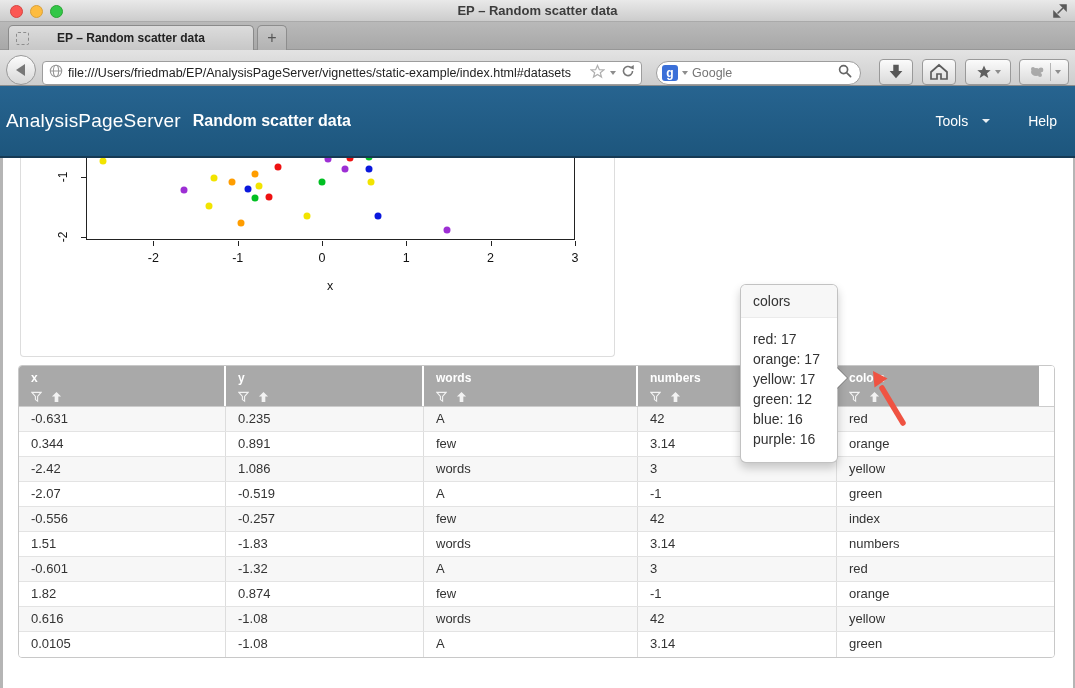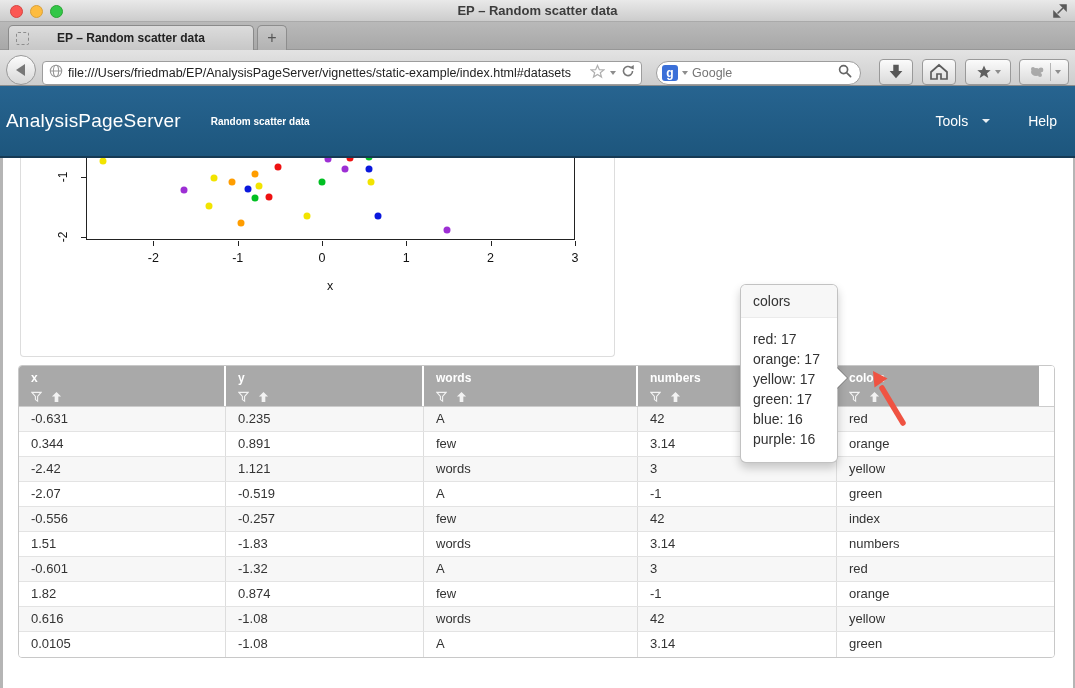--- a/index.html
+++ b/index.html
@@ -39,21 +39,21 @@
   .g-ic { width:16px; height:16px; border-radius:3px; background:#3a6fd8; color:#fff; font-size:12px; font-weight:bold; text-align:center; line-height:16px; flex:0 0 auto; }
   .caret { width:0; height:0; border-left:3.5px solid transparent; border-right:3.5px solid transparent; border-top:4.5px solid #8d8d8d; display:inline-block; }
   .chrome-btn { height:26px; border:1px solid #999; border-radius:4px; background:linear-gradient(#fbfbfb,#dadada);
     display:flex; align-items:center; justify-content:center; flex:0 0 auto; }
   .w34 { width:34px; } .w46 { width:46px; gap:3px; } .split { width:50px; margin-left:8px; }
   .split .divider { width:1px; height:18px; background:#b5b5b5; margin:0 4px; }
 
   
   .navbar { height:72px; background:linear-gradient(#276490,#1d567d); border-bottom:2px solid #163a54; display:flex; align-items:center; padding:0 18px 0 6px; }
   .brand { color:#fff; font-size:19px; letter-spacing:0.2px; }
-  .page-link { color:#fff; font-size:10px; font-weight:bold; margin-left:30px; }
+  .page-link { color:#fff; font-size:16px; font-weight:bold; margin-left:12px; }
   .nav-right { margin-left:auto; display:flex; align-items:center; gap:38px; }
   .nav-item { color:#fff; font-size:14px; display:flex; align-items:center; gap:14px; }
   .caret-w { width:0; height:0; border-left:4px solid transparent; border-right:4px solid transparent; border-top:4.5px solid #fff; opacity:.9; display:inline-block; }
 
   
   .content { position:relative; height:530px; background:#fff; overflow:hidden; }
   .edge { position:absolute; top:0; bottom:0; background:#b5b5b5; z-index:20; }
   .edge.l { left:0; width:3px; } .edge.r { right:0; width:2px; }
 
   
@@ -257,21 +257,21 @@
           <div class="dot" style="left: 425.764px; top: 72.8px; background: rgb(157, 47, 212);"></div>
         </div>
     </div>
 
     <div class="popover">
       <div class="popover-title">colors</div>
       <div class="popover-body" id="popover-body">
           <div class="popover-line">red: 17</div>
           <div class="popover-line">orange: 17</div>
           <div class="popover-line">yellow: 17</div>
-          <div class="popover-line">green: 17</div>
+          <div class="popover-line">green: 12</div>
           <div class="popover-line">blue: 16</div>
           <div class="popover-line">purple: 16</div>
         </div>
       <div class="pop-arrow-outer"></div>
       <div class="pop-arrow-inner"></div>
     </div>
 
     <svg class="red-arrow" width="60" height="70" viewBox="0 0 60 70">
       <line x1="48" y1="60" x2="27" y2="25" stroke="#ef5342" stroke-width="5.5" stroke-linecap="round"></line>
       <polygon points="18,8 32.5,15.5 19.5,24.5" fill="#ef5342"></polygon>
@@ -346,21 +346,21 @@
           </div>
           <div class="tr">
             <div class="td" style="width: 207px;">0.344</div>
             <div class="td" style="width: 198px;">0.891</div>
             <div class="td" style="width: 214px;">few</div>
             <div class="td" style="width: 199px;">3.14</div>
             <div class="td" style="width: 204px;">orange</div>
           </div>
           <div class="tr striped">
             <div class="td" style="width: 207px;">-2.42</div>
-            <div class="td" style="width: 198px;">1.121</div>
+            <div class="td" style="width: 198px;">1.086</div>
             <div class="td" style="width: 214px;">words</div>
             <div class="td" style="width: 199px;">3</div>
             <div class="td" style="width: 204px;">yellow</div>
           </div>
           <div class="tr">
             <div class="td" style="width: 207px;">-2.07</div>
             <div class="td" style="width: 198px;">-0.519</div>
             <div class="td" style="width: 214px;">A</div>
             <div class="td" style="width: 199px;">-1</div>
             <div class="td" style="width: 204px;">green</div>

